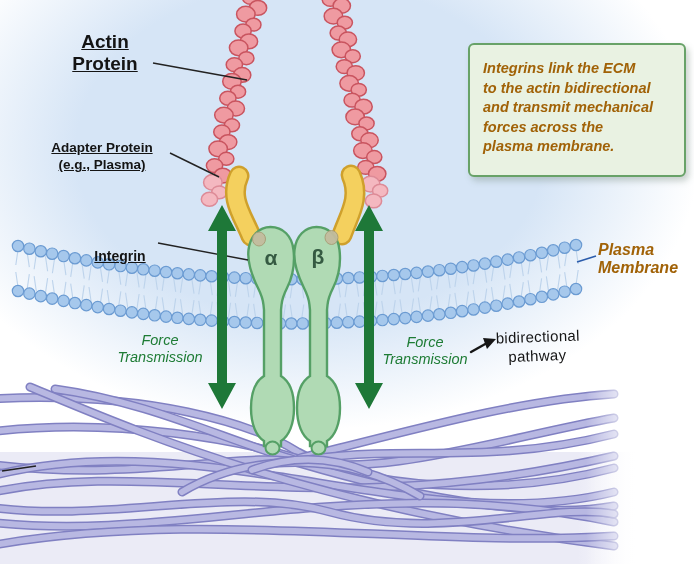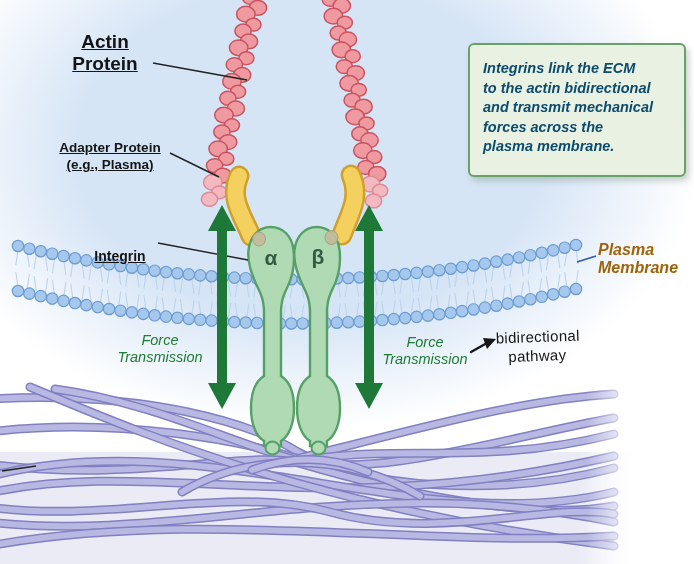--- a/index.html
+++ b/index.html
@@ -16,21 +16,21 @@
   .greek{position:absolute;color:#355a42;font-weight:600;font-size:21px;width:22px;text-align:center;}
   .force{position:absolute;color:#1e7c35;font-weight:normal;font-style:italic;
          font-size:14.5px;line-height:16.5px;text-align:center;width:120px;}
   .plasma{position:absolute;color:#a16207;font-weight:bold;font-style:italic;
           font-size:16px;line-height:17.5px;text-align:left;}
   .callout{
     position:absolute;left:468px;top:43px;width:218px;height:134px;box-sizing:border-box;
     background:#e9f2e2;border:2px solid #68a268;border-radius:6px;
     box-shadow:3px 4px 6px rgba(110,130,115,.35);
     padding:14px 10px 0 13px;
-    color:#0c4a6e;font-weight:bold;font-style:italic;font-size:14.5px;line-height:19.5px;
+    color:#a16207;font-weight:bold;font-style:italic;font-size:14.5px;line-height:19.5px;
   }
   .handnote{
     position:absolute;left:496px;top:327px;color:#161616;font-size:15px;line-height:19px;
     letter-spacing:.3px;transform:rotate(-2deg);
   }
   .handnote .l2{margin-left:12px;}
 </style>
 </head>
 <body>
 
@@ -419,21 +419,21 @@
       <line x1="471" y1="352" x2="487" y2="343" stroke="#161616" stroke-width="2.4" stroke-linecap="round"></line>
       <polygon points="496,339 483,338 487,349" fill="#161616"></polygon>
     </g>
   </svg>
 
   <div class="lbl" style="left:41px;top:31px;width:128px;font-size:19px;line-height:21.5px;">
     <div>Actin</div>
     <div>Protein</div>
   </div>
 
-  <div class="lbl" style="left:36px;top:139px;width:148px;font-size:13.5px;line-height:17px;">
+  <div class="lbl" style="left:28px;top:139px;width:148px;font-size:13.5px;line-height:17px;">
     <div>Adapter Protein</div>
     <div>(e.g., Plasma)</div>
   </div>
 
   <div class="lbl" style="left:84px;top:248px;width:72px;font-size:14px;">Integrin</div>
 
   <div class="greek" style="left:260px;top:246px;">α</div>
   <div class="greek" style="left:307px;top:245px;">β</div>
 
   <div class="force" style="left:100px;top:332px;">

